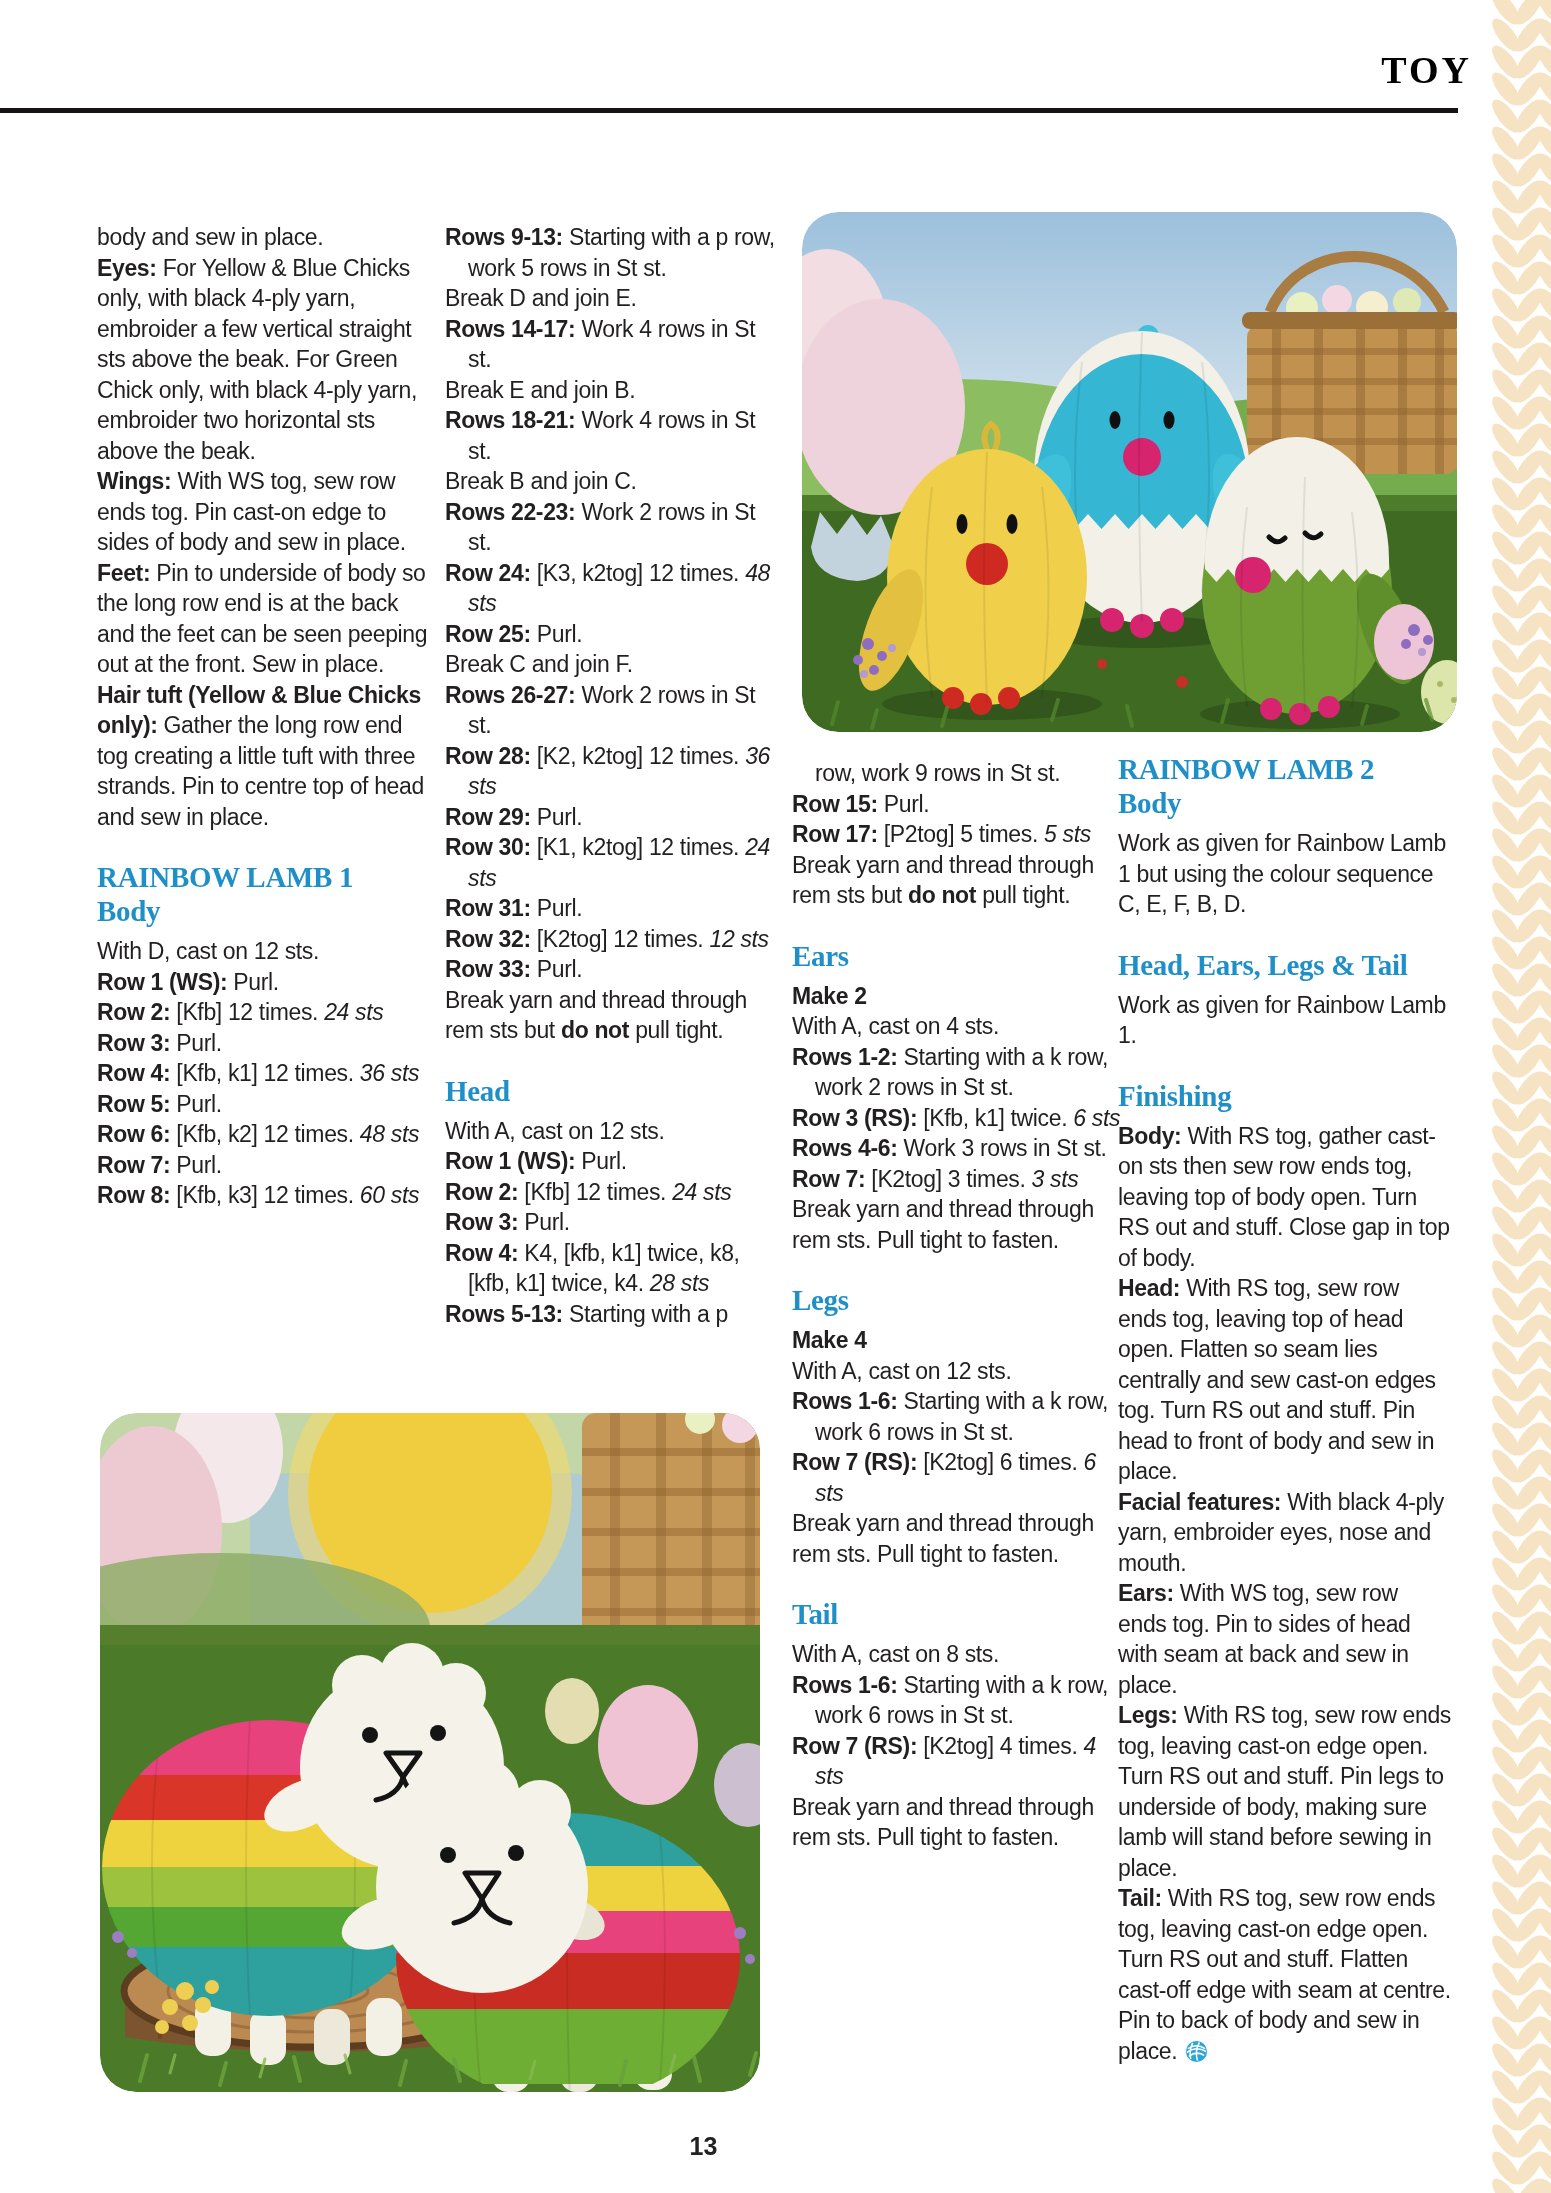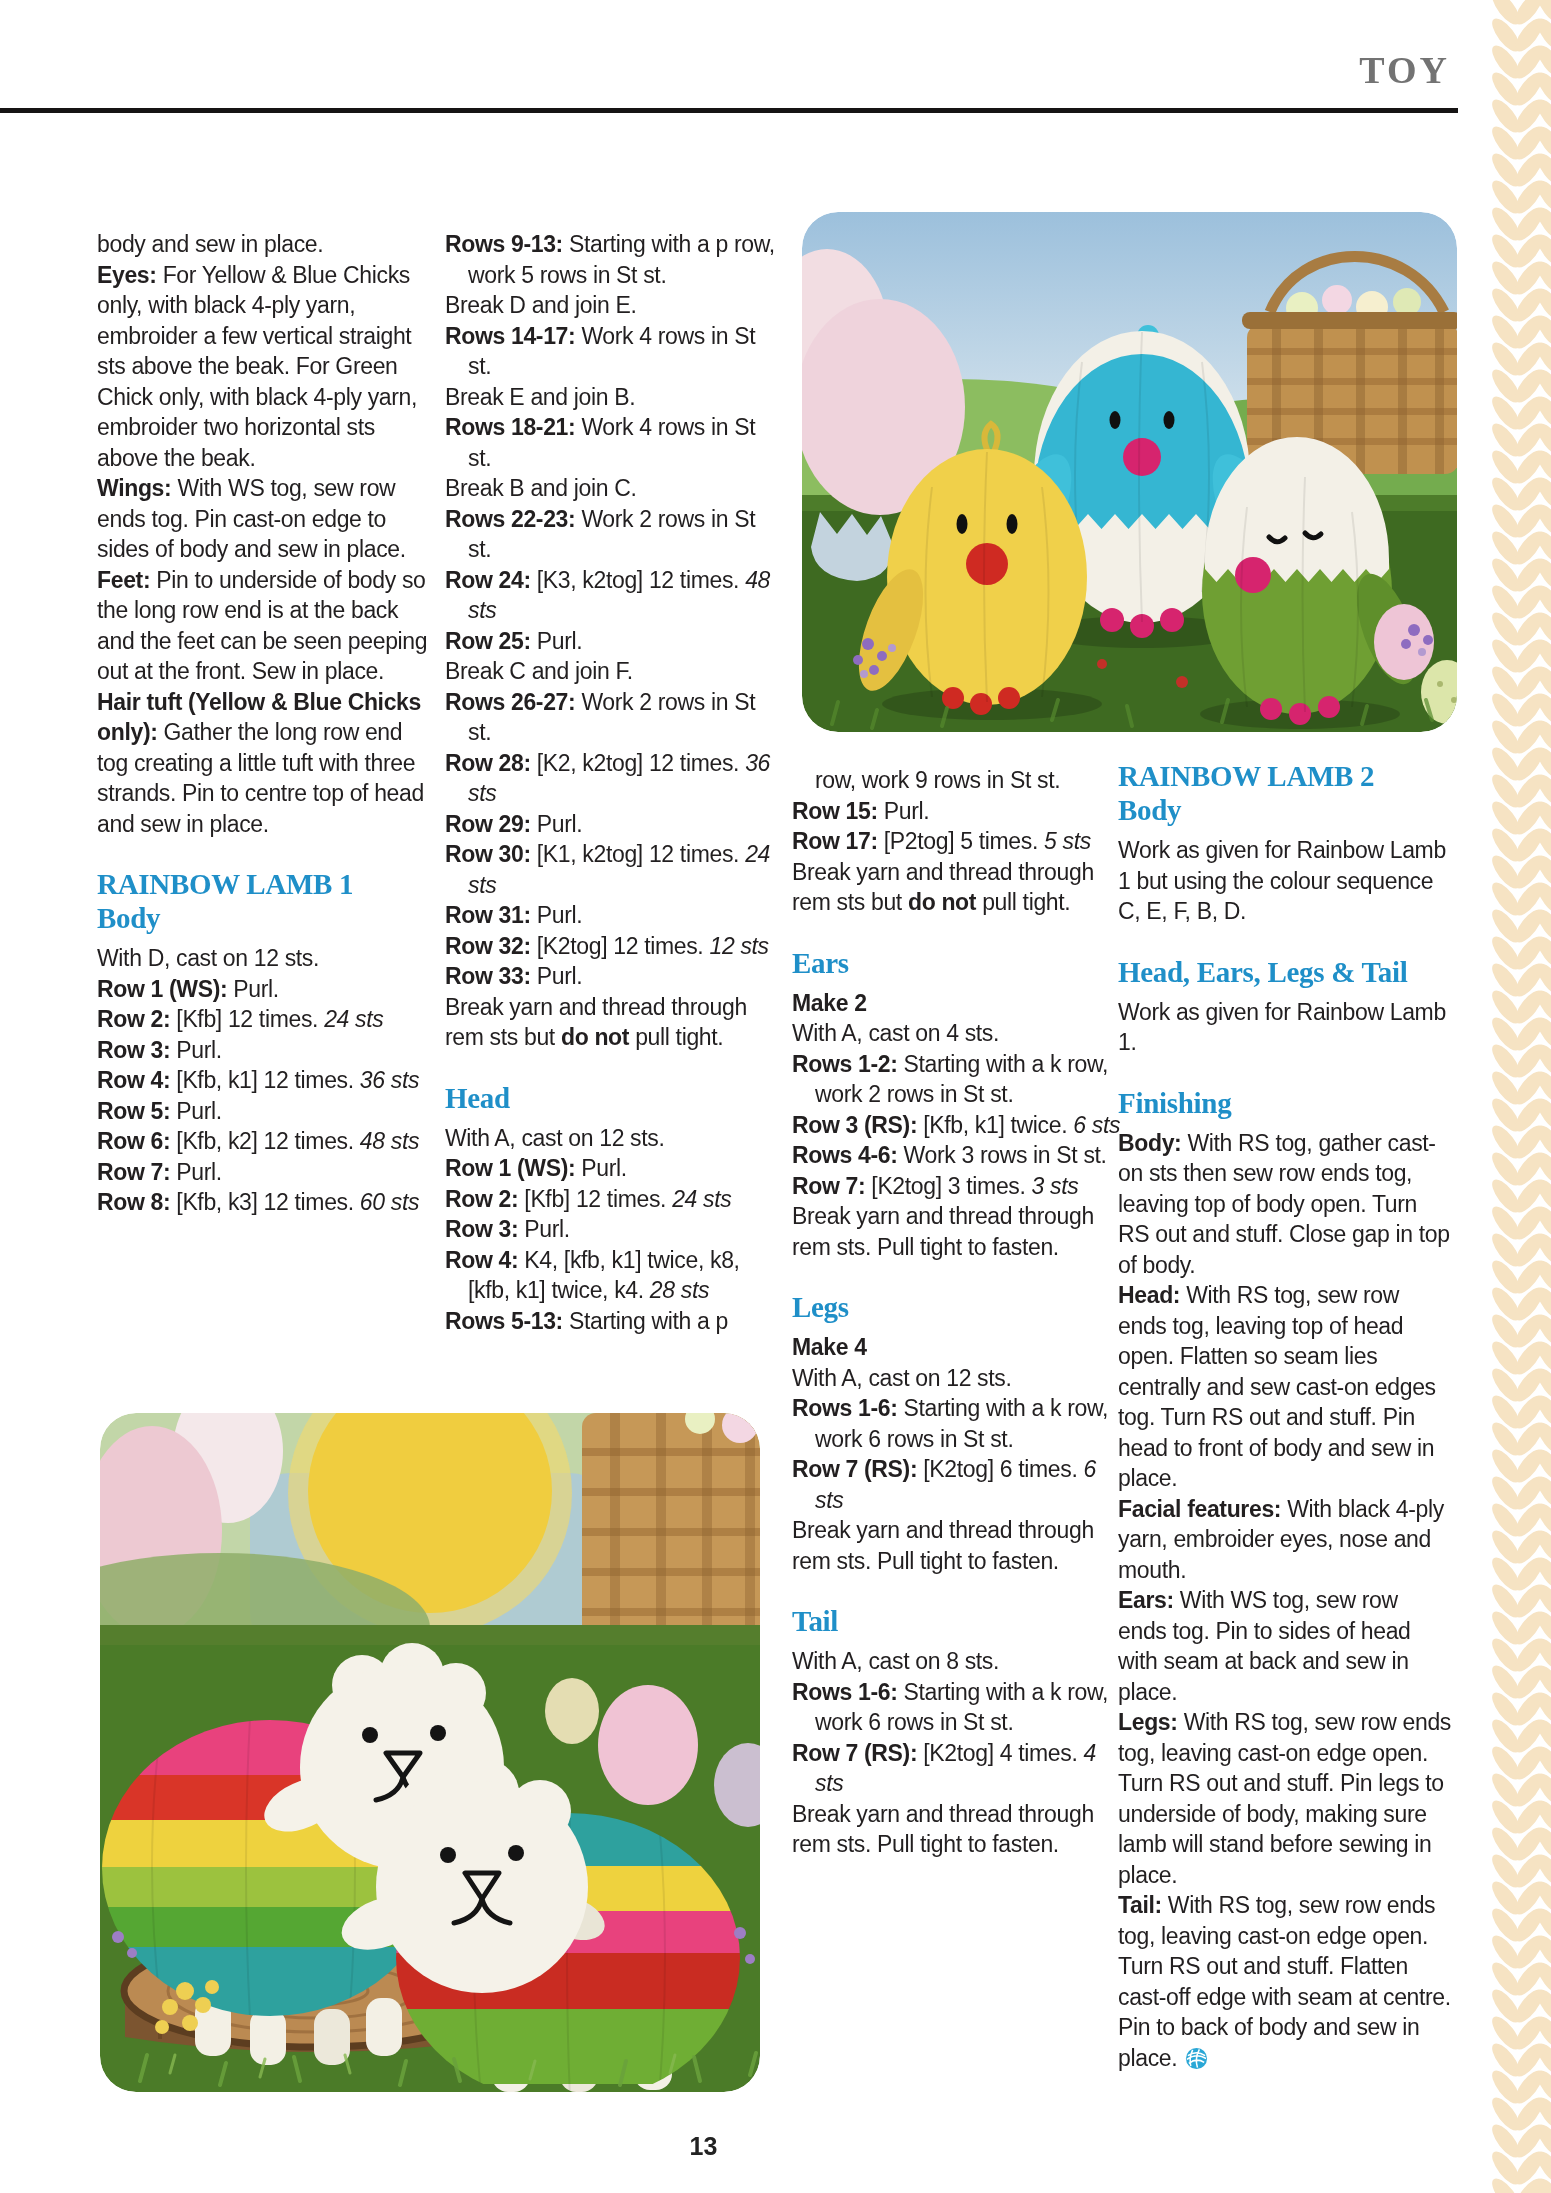--- a/index.html
+++ b/index.html
@@ -2,29 +2,29 @@
 <html><head>
 <meta charset="utf-8">
 <style>
   html,body{margin:0;padding:0;}
   body{
     width:1551px;height:2193px;position:relative;background:#ffffff;
     font-family:"Liberation Sans",sans-serif;color:#221f20;overflow:hidden;
   }
   
   .toy-title{
-    position:absolute;top:48px;right:101px;
+    position:absolute;top:48px;right:79px;
     font-family:"Liberation Serif",serif;font-weight:bold;font-size:38px;
-    letter-spacing:3px;color:#737373;
+    letter-spacing:3px;color:#000000;
   }
   .header-rule{position:absolute;left:0;top:108px;width:1458px;height:5px;background:#161414;}
   
   .leaf-strip{position:absolute;top:0;right:0;width:61px;height:2193px;}
   
-  .col{position:absolute;width:334px;font-size:23px;line-height:30.5px;letter-spacing:-0.35px;margin-top:7px;}
+  .col{position:absolute;width:334px;font-size:23px;line-height:30.5px;letter-spacing:-0.35px;}
   #col1{left:97px;top:222px;}
   #col2{left:445px;top:222px;}
   #col3{left:792px;top:758px;}
   #col4{left:1118px;top:752px;}
   .para{margin:0;}
   .hang{padding-left:23px;text-indent:-23px;}
   .cont{padding-left:23px;}
   .seg-b{font-weight:bold;}
   .seg-i{font-style:italic;}
   .heading{

